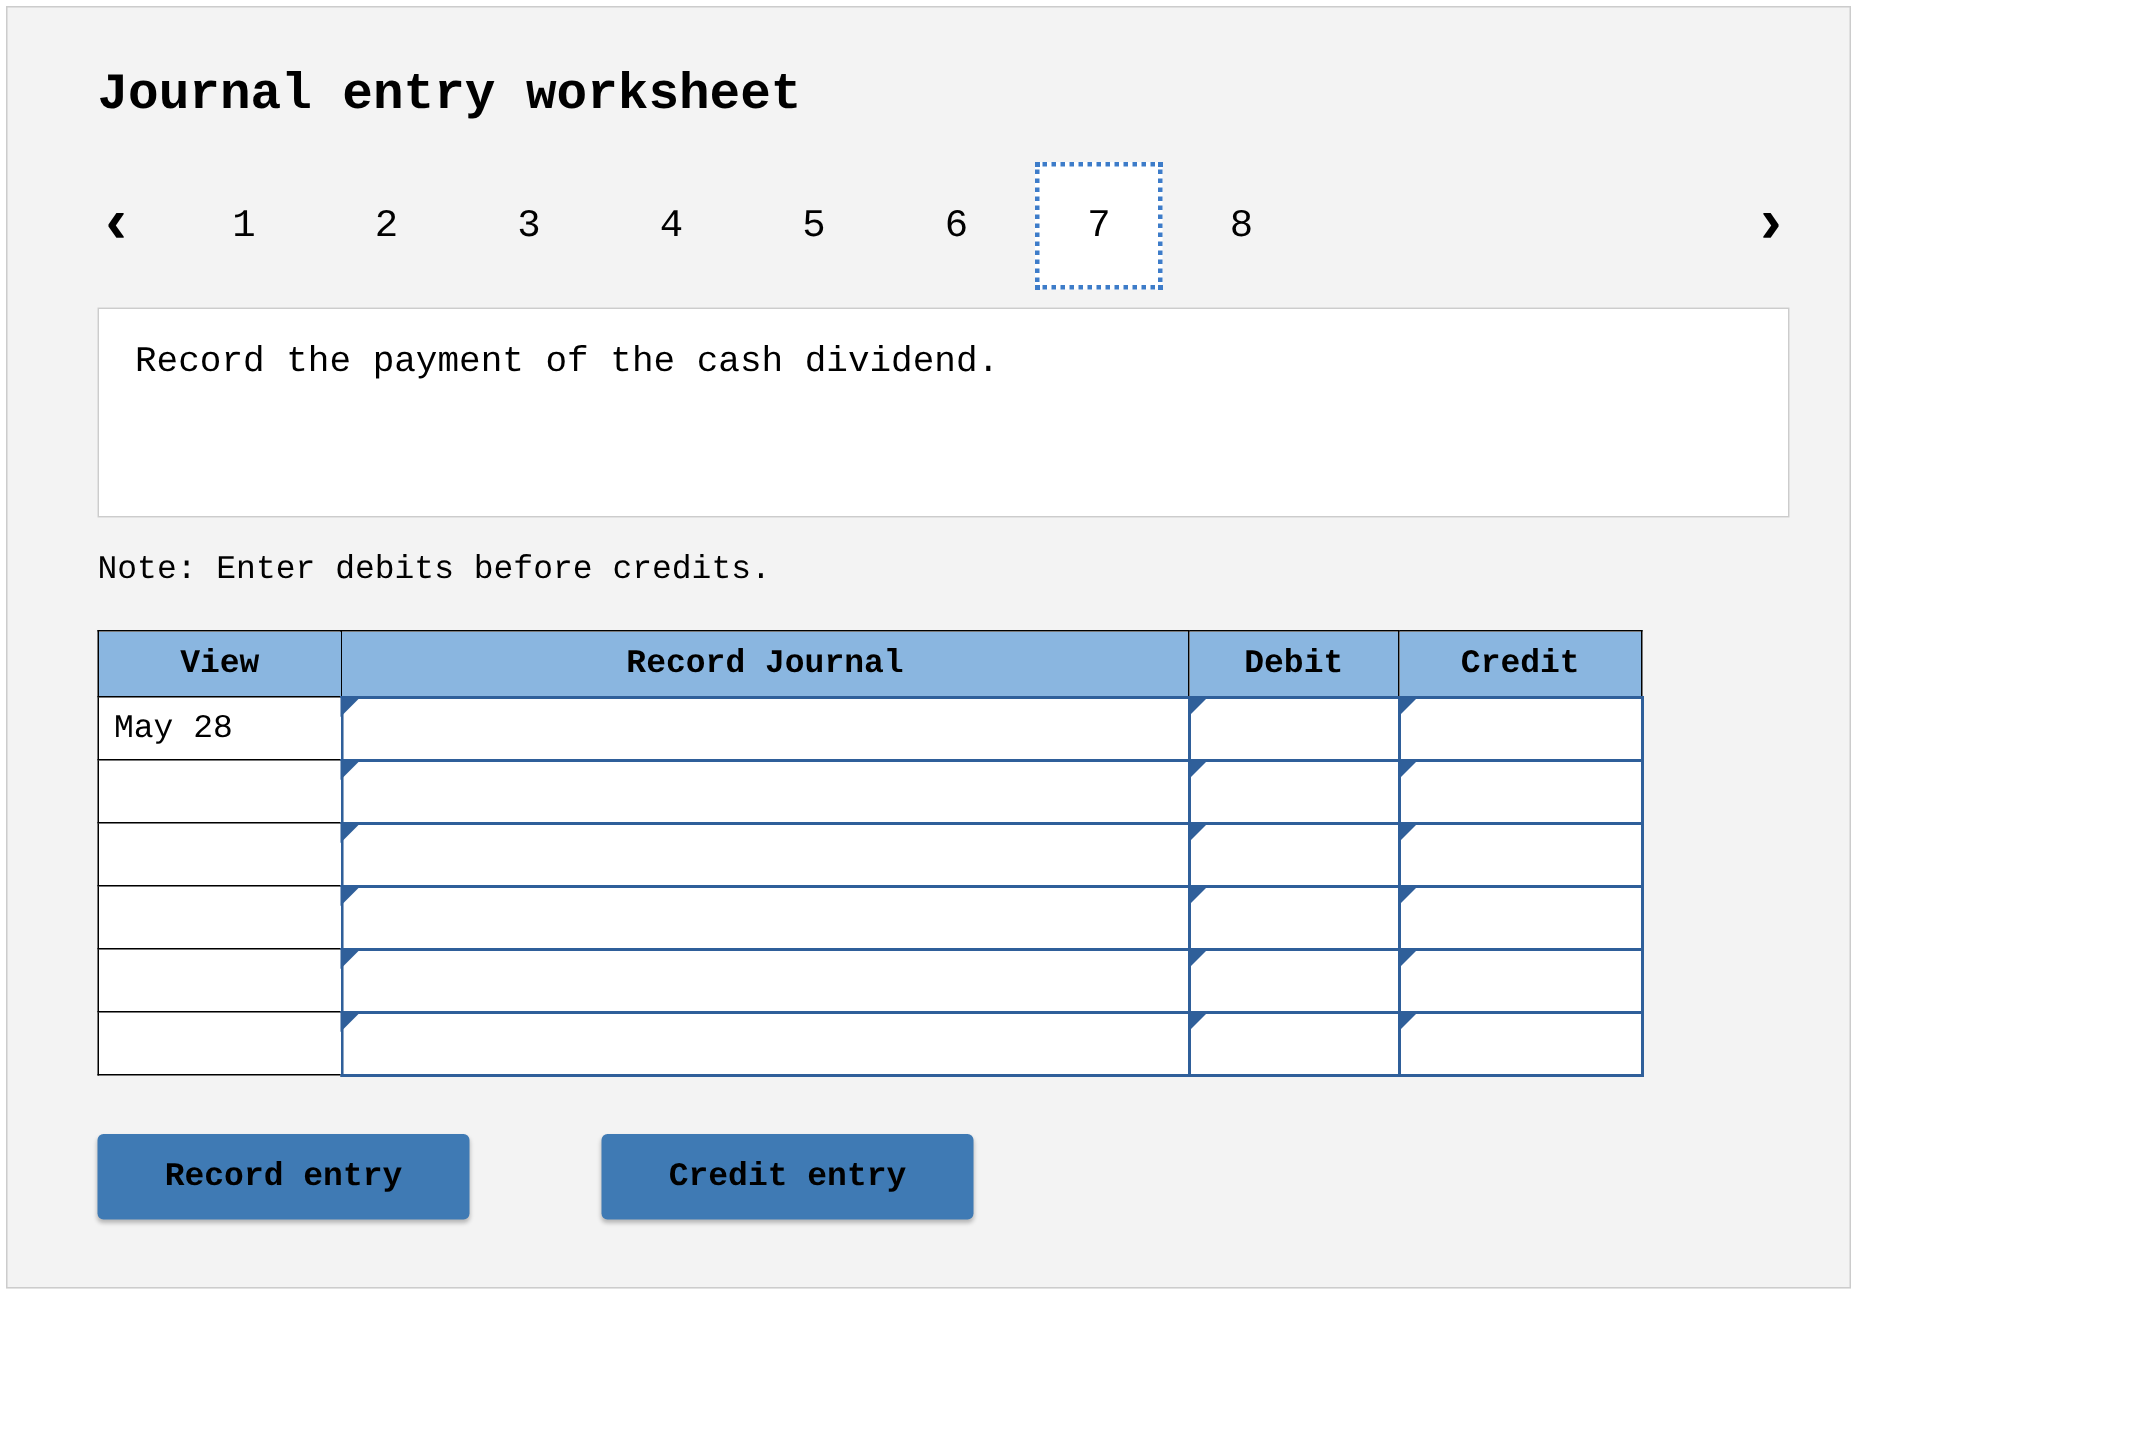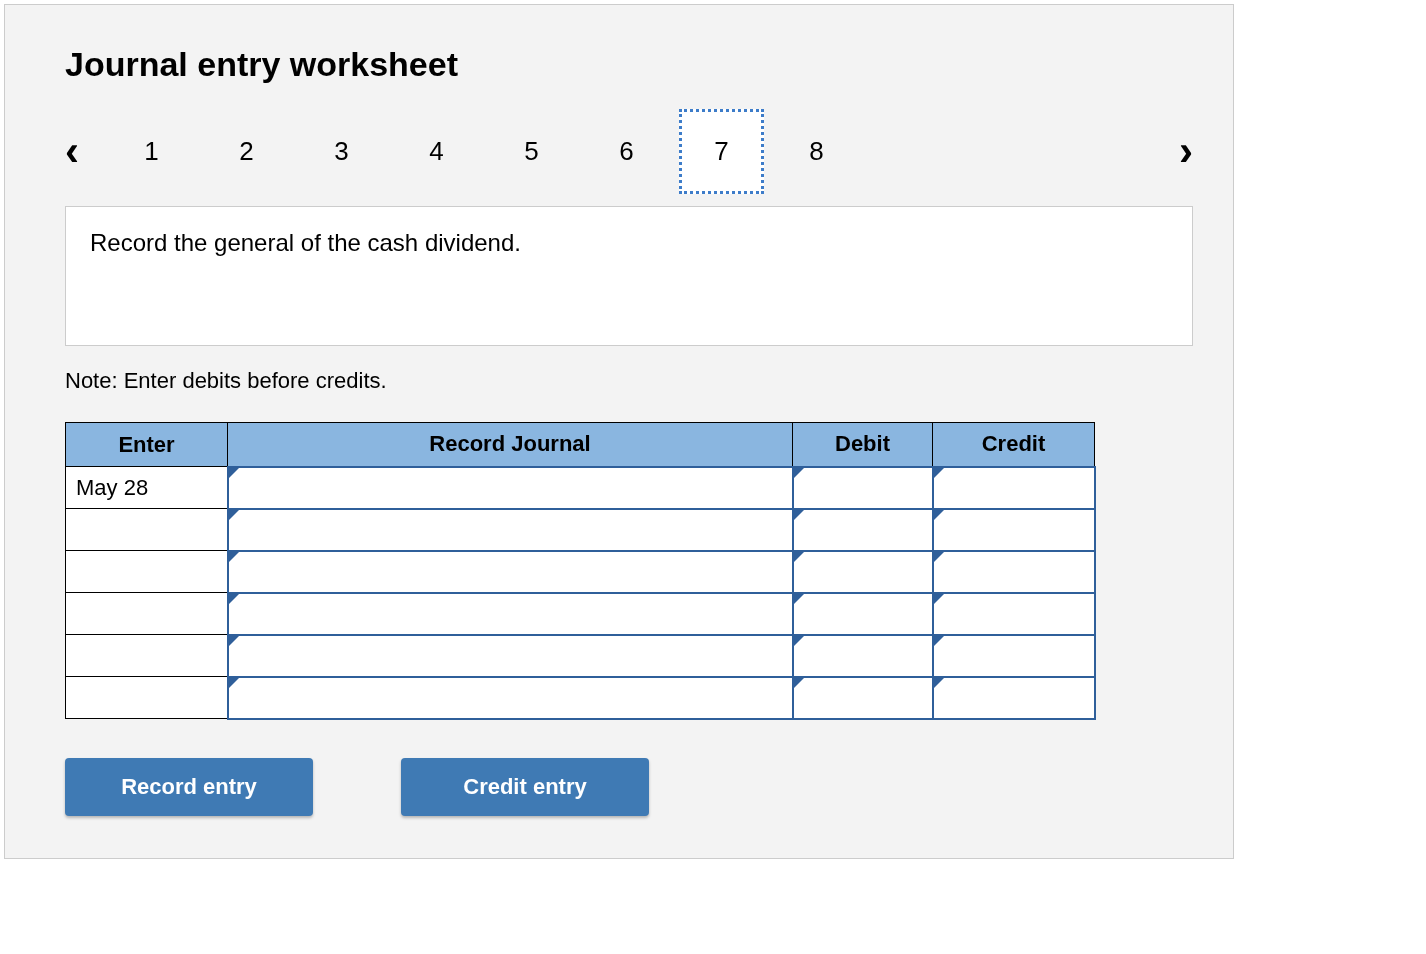--- a/index.html
+++ b/index.html
@@ -5,20 +5,21 @@
   html,body{margin:0;padding:0;background:#fff;font-family:Verdana,Arial,sans-serif;color:#000;}
   .outer{
     width:1230px;
     min-height:855px;
     border:1px solid #ccc;
     background:#f3f3f3;
     margin:4px;
     position:relative;
     padding:0;
     box-sizing:border-box;
+    font-family:Liberation Mono, monospace;
   }
   .inner{
     padding:30px 40px 30px 60px;
     box-sizing:border-box;
   }
   .title{
     font-size:34px;
     font-weight:bold;
     margin:10px 0 26px 0;
   }
@@ -116,21 +117,21 @@
   }
   
   .btn-row{
     margin-top:38px;
     display:flex;
     align-items:center;
     width:1028px;
   }
   .btn{
     background:#3f7ab4;
-    color:#ffffff;
+    color:#000000;
     font-weight:bold;
     font-size:22px;
     padding:16px 0;
     text-align:center;
     cursor:pointer;
     border-radius:4px;
     box-shadow:0 2px 3px rgba(0,0,0,.25);
     user-select:none;
   }
   .btn.record{width:248px;margin-right:88px;}
@@ -154,35 +155,35 @@
           <div class="step">4</div>
           <div class="step">5</div>
           <div class="step">6</div>
           <div class="step active">7</div>
           <div class="step">8</div>
         </div>
       <div class="chev right">›</div>
     </div>
 
     <div class="instruction-box">
-      <span>Record the general of the cash dividend.</span>
+      <span>Record the payment of the cash dividend.</span>
     </div>
 
     <div class="note">Note: Enter debits before credits.</div>
 
     <table class="je-table">
       <colgroup>
         <col class="col-date">
           <col class="col-gj">
           <col class="col-d">
           <col class="col-c">
       </colgroup>
       <tbody id="je-body">
           <tr>
-            <td class="hdr">Enter</td>
+            <td class="hdr">View</td>
             <td class="hdr">Record Journal</td>
             <td class="hdr">Debit</td>
             <td class="hdr">Credit</td>
           </tr>
           <tr>
             <td class="date-cell">May 28</td>
             <td class="dd-cell"></td>
             <td class="dd-cell"></td>
             <td class="dd-cell"></td>
           </tr>

